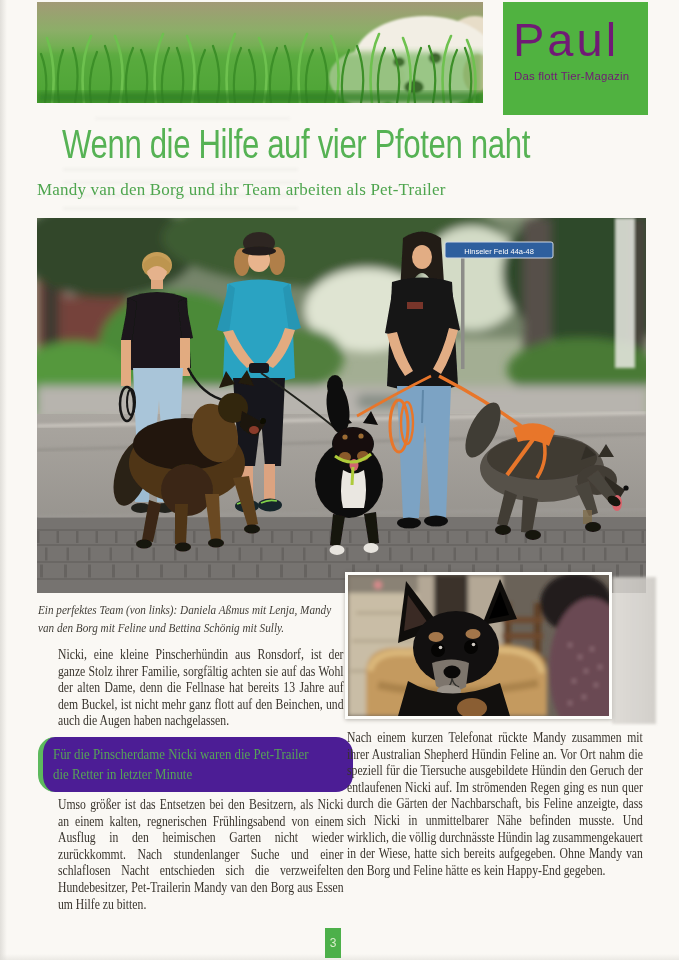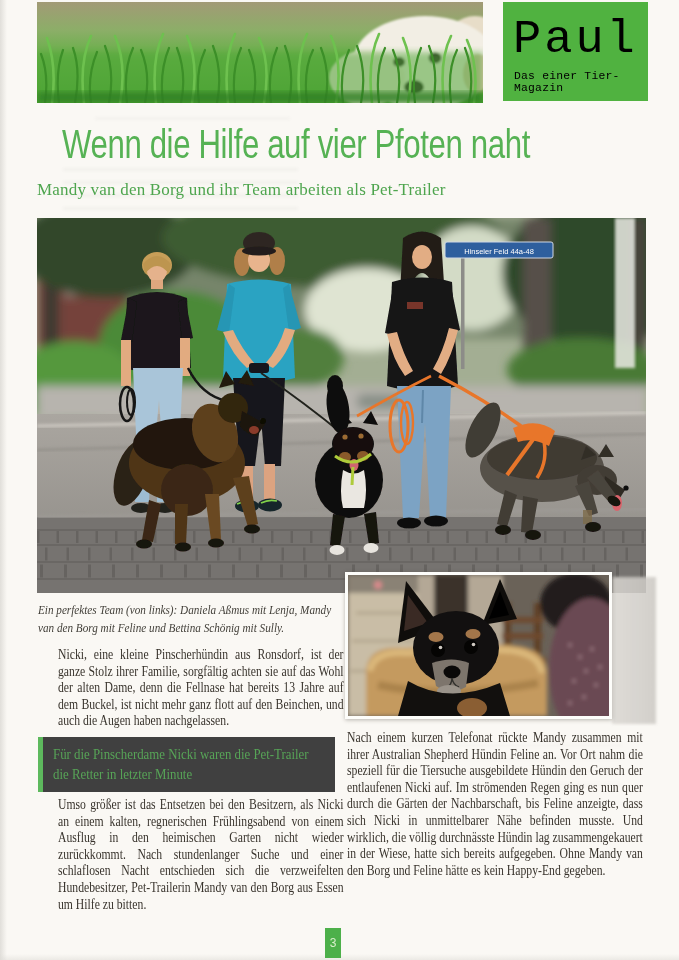--- a/index.html
+++ b/index.html
@@ -10,22 +10,22 @@
   
   .scan-left{left:0;top:0;width:7px;height:960px;
     background:linear-gradient(90deg,#d3d1cc,rgba(250,248,244,0));opacity:.65;}
   .scan-bottom{left:0;top:954px;width:679px;height:6px;
     background:linear-gradient(0deg,#dddbd6,rgba(250,248,244,0));opacity:.5;}
   .page-shadow{left:612px;top:577px;width:44px;height:147px;
     background:linear-gradient(90deg,#dad7d2,#ccc9c4);filter:blur(1.5px);opacity:.85;}
 
   
   .banner{left:37px;top:2px;width:446px;height:101px;overflow:hidden;}
-  .logo-box{left:503px;top:2px;width:145px;height:99px;background:#50b240;
-    color:#000000;font-family:Liberation Mono, monospace;overflow:hidden;}
+  .logo-box{left:503px;top:2px;width:145px;height:113px;background:#50b240;
+    color:#701a75;font-family:Liberation Sans, sans-serif;overflow:hidden;}
   .logo-title{position:absolute;left:10px;top:14px;font-size:47px;line-height:1;
     letter-spacing:3px;font-weight:400;}
   .logo-sub{position:absolute;left:11px;top:68px;font-size:11.4px;letter-spacing:.2px;}
 
   
   .headline{left:62px;top:122px;width:720px;color:#56b254;
     font-family:"Liberation Sans",sans-serif;font-size:40px;font-weight:400;
     letter-spacing:-.5px;transform:scaleX(.78);transform-origin:0 0;white-space:nowrap;}
   .subheadline{left:37px;top:180px;width:609px;text-align:left;color:#4ea54e;
     font-size:17px;letter-spacing:.2px;}
@@ -45,22 +45,22 @@
 
   
   .caption{left:38px;top:601px;width:356px;transform:scaleX(.86);transform-origin:0 0;
     font-style:italic;font-size:13px;line-height:1.42;color:#43403a;}
   .bodytext{font-size:13.6px;line-height:16.6px;color:#38332c;text-align:justify;
     transform:scaleX(.86);transform-origin:0 0;}
   .p1{left:58px;top:647px;width:332px;}
   .p2{left:58px;top:797px;width:332px;}
   .p3{left:347px;top:730px;width:344px;}
 
-  .pullquote{left:38px;top:737px;width:276px;background:#404040;
-    border-left:5px solid #5db95d;padding:7px 6px 8px 10px;}
+  .pullquote{left:38px;top:737px;width:276px;background:#4c1d95;
+    border-left:5px solid #5db95d;padding:7px 24px 8px 10px;border-radius:17px;}
   .pullquote span{display:inline-block;color:#57a457;font-size:14.6px;line-height:1.38;
     transform:scaleX(.88);transform-origin:0 0;width:300px;}
 
   
   .page-num{left:325px;top:928px;width:16px;height:30px;background:#4db04a;
     color:#d9eecb;font-family:"Liberation Sans",sans-serif;font-size:12px;
     display:flex;align-items:center;justify-content:center;}
 </style>
 </head>
 <body>
@@ -96,21 +96,21 @@
   </g>
   <rect y="50" width="446" height="51" fill="#52a63a" opacity=".55" filter="url(#bl3)"></rect>
   <path fill="none" stroke="#3c8f28" stroke-width="2.2" stroke-linecap="round" d="M8,101 Q12,72 4,52 M22,101 Q18,70 26,48 M38,101 Q44,68 36,46 M54,101 Q50,74 60,50 M72,101 Q78,70 68,44 M90,101 Q86,68 96,46 M108,101 Q114,72 104,48 M126,101 Q122,70 132,46 M144,101 Q150,72 140,46 M162,101 Q158,70 168,48 M180,101 Q186,70 176,44 M198,101 Q194,68 204,46 M216,101 Q222,72 212,48 M234,101 Q230,70 240,46 M252,101 Q258,70 248,44 M270,101 Q266,68 276,48 M288,101 Q294,72 284,46 M306,101 Q302,70 312,48 M324,101 Q330,70 320,44 M342,101 Q338,68 348,46 M360,101 Q366,72 356,48 M378,101 Q374,70 384,46 M396,101 Q402,70 392,44 M414,101 Q410,68 420,48 M432,101 Q438,72 428,46"></path>
   <path fill="none" stroke="#6ec14f" stroke-width="2.6" stroke-linecap="round" d="M15,101 Q20,64 10,36 M47,101 Q42,60 54,34 M83,101 Q90,62 78,34 M119,101 Q114,58 126,32 M155,101 Q162,62 150,34 M191,101 Q186,58 198,32 M227,101 Q234,62 222,36 M263,101 Q258,58 270,32 M299,101 Q306,62 294,34 M335,101 Q330,58 342,32 M371,101 Q378,64 366,36 M407,101 Q402,58 414,34 M437,101 Q442,64 430,38"></path>
   <rect y="90" width="446" height="11" fill="#2f7c22" opacity=".8" filter="url(#bl3)"></rect>
 </svg>
 </div>
 
 <div class="abs logo-box">
   <div class="logo-title">Paul</div>
-  <div class="logo-sub">Das einer Tier-Magazin</div>
+  <div class="logo-sub">Das flott Tier-Magazin</div>
 </div>
 
 <div class="abs bleed b2"></div>
 <div class="abs headline">Wenn die Hilfe auf vier Pfoten naht</div>
 <div class="abs bleed b1"></div>
 <div class="abs subheadline">Mandy van den Borg und ihr Team arbeiten als Pet-Trailer</div>
 
 <div class="abs main-photo">
 <svg width="609" height="375" viewBox="0 0 609 375">
   <defs>

